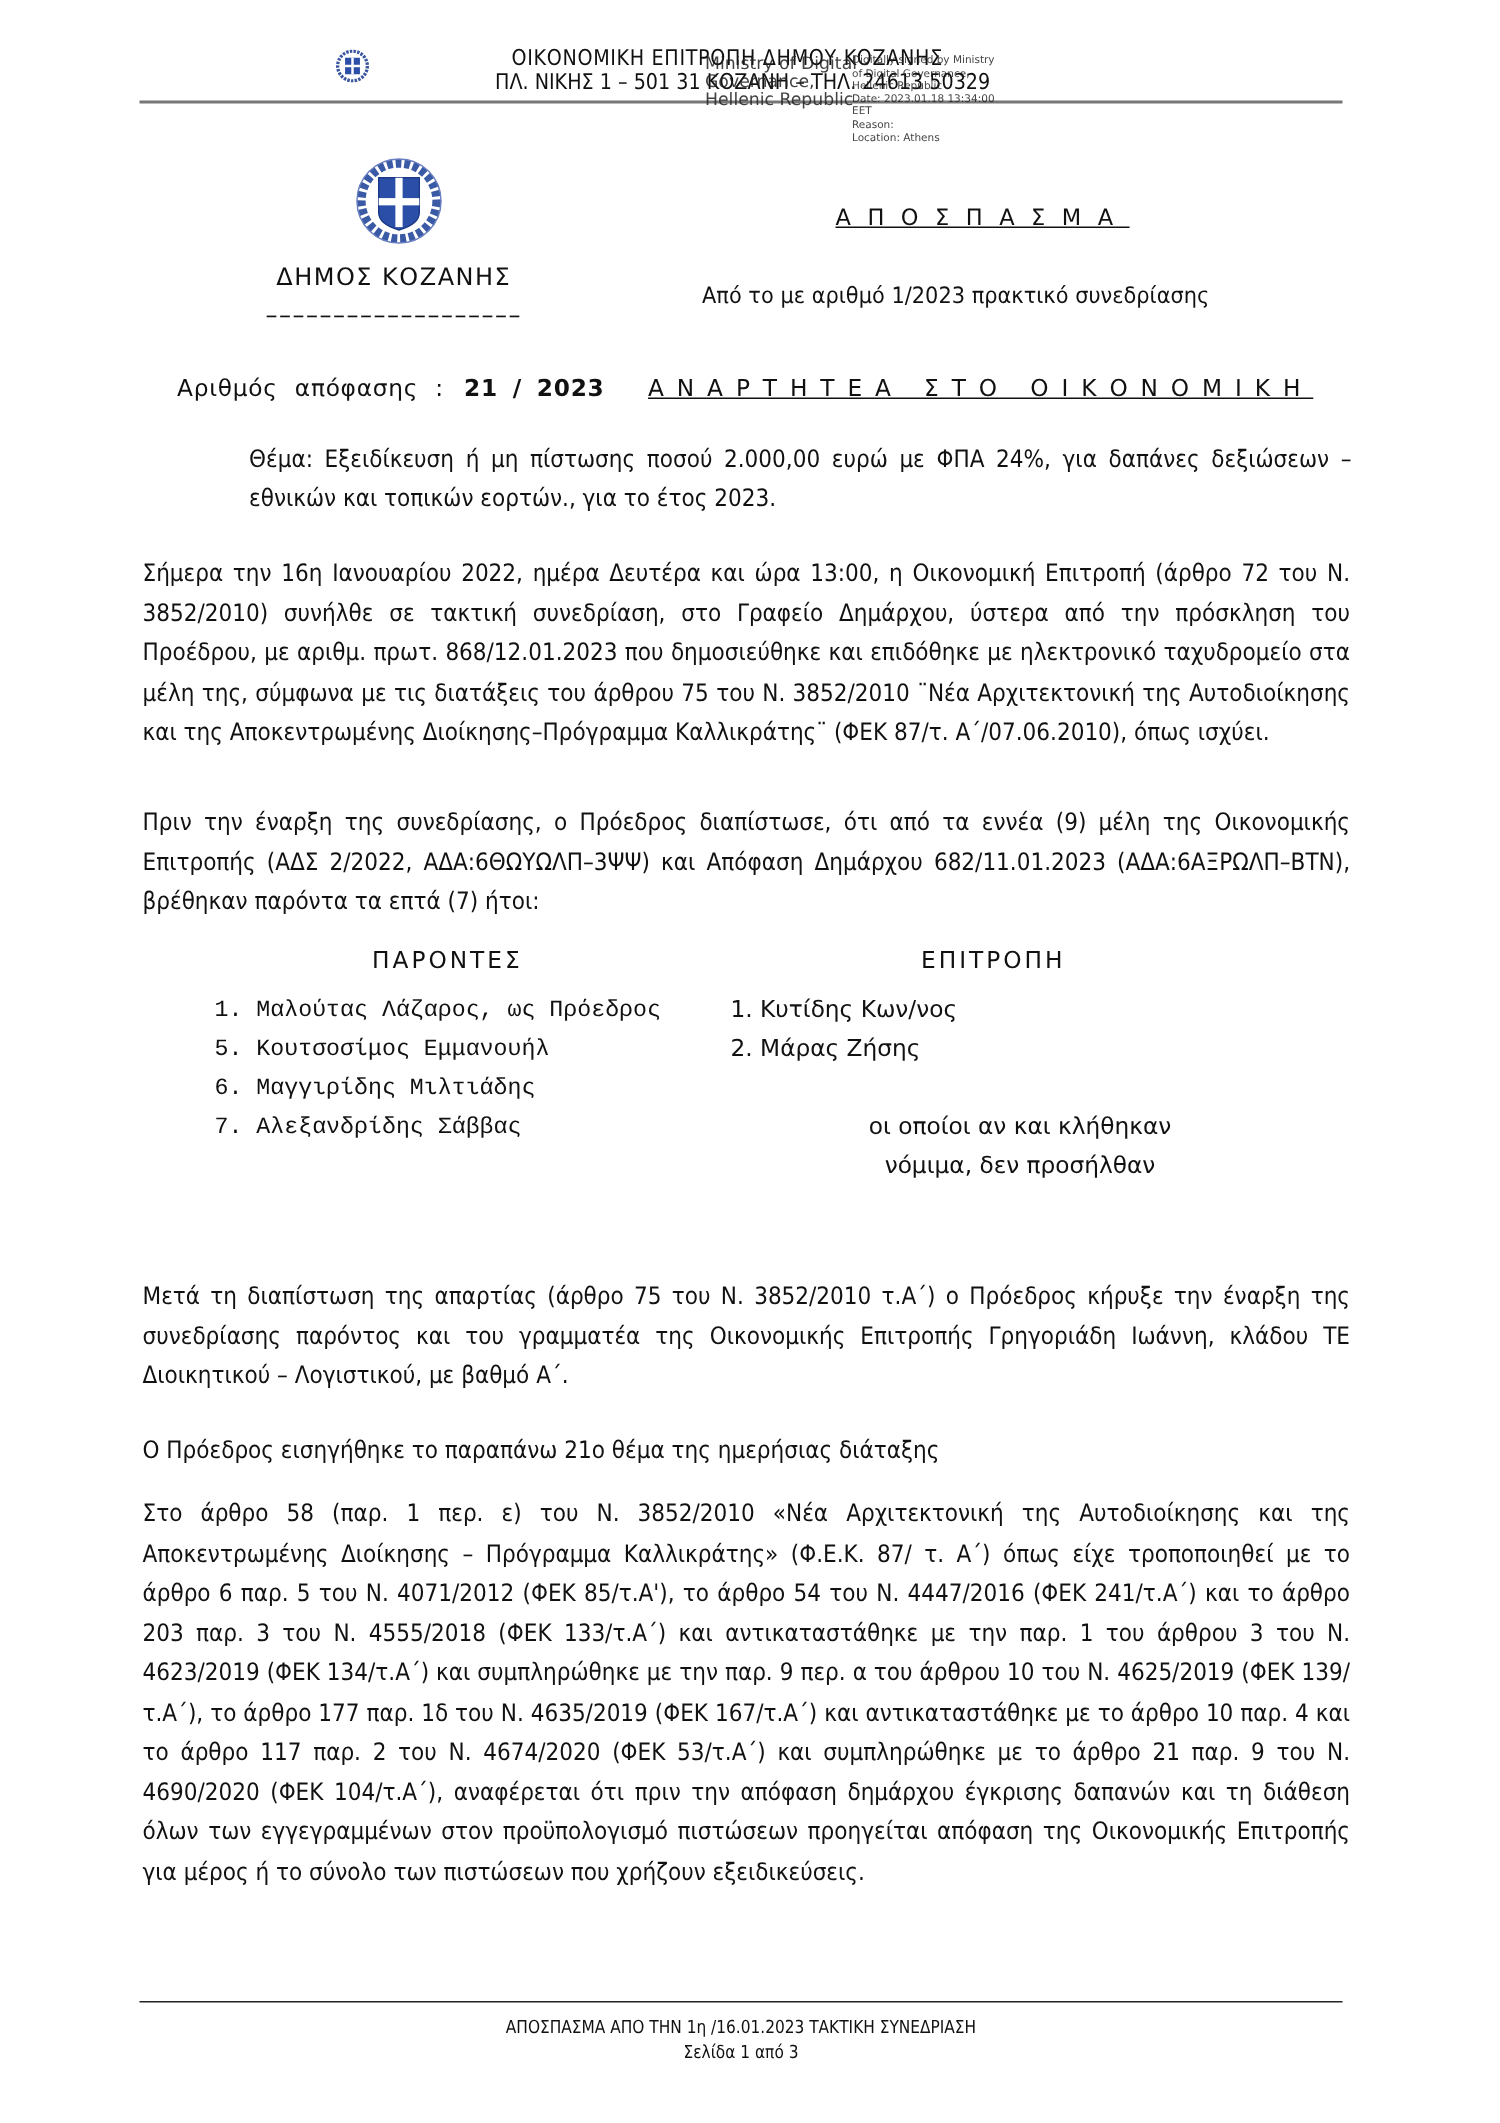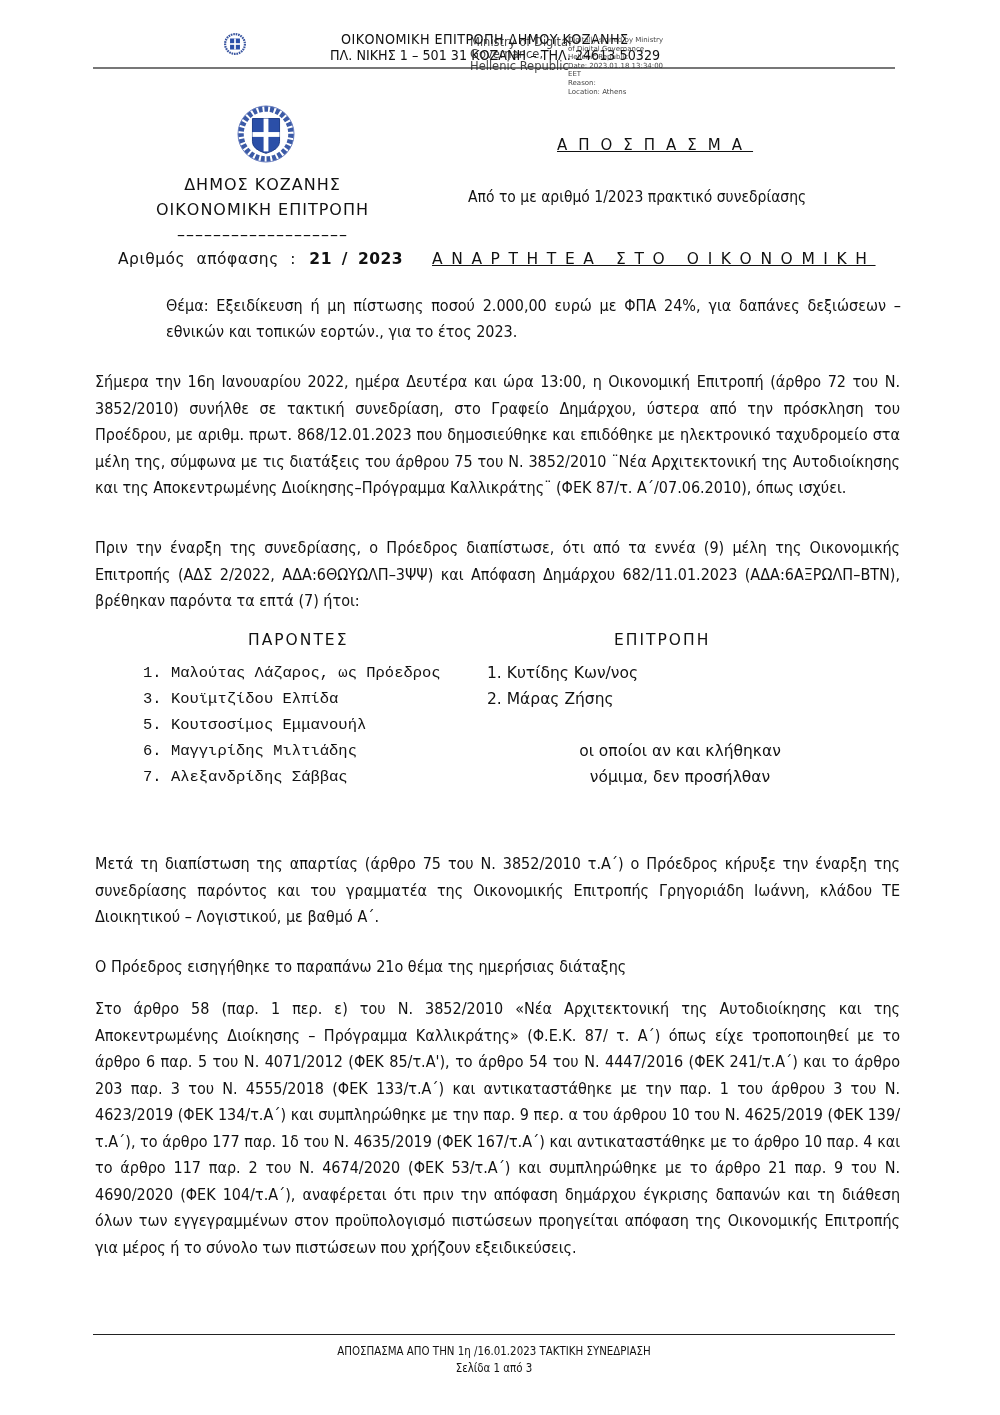--- a/index.html
+++ b/index.html
@@ -82,21 +82,20 @@
 <svg class="abs emblem-big" viewBox="0 0 60 60">
   <circle cx="30" cy="30" r="26" fill="none" stroke="#3b5aa6" stroke-width="6" stroke-dasharray="4 2"></circle>
   <circle cx="30" cy="30" r="29" fill="none" stroke="#6b80c0" stroke-width="1"></circle>
   <path d="M16 14 H44 V38 Q44 46 30 50 Q16 46 16 38 Z" fill="#2b4fa8" stroke="#1b3a88" stroke-width="1"></path>
   <rect x="27.5" y="14" width="5" height="34" fill="#ffffff"></rect>
   <rect x="16" y="28" width="28" height="5" fill="#ffffff"></rect>
 </svg>
 
 <div class="abs muni">
   <div>ΔΗΜΟΣ    ΚΟΖΑΝΗΣ</div>
-  <div>ΟΙΚΟΝΟΜΙΚΗ    ΕΠΙΤΡΟΠΗ</div>
   <div class="dash">–––––––––––––––––––</div>
 </div>
 
 <div class="abs apospasma">ΑΠΟΣΠΑΣΜΑ</div>
 <div class="abs praktiko">Από το με αριθμό 1/2023 πρακτικό συνεδρίασης</div>
 
 <div class="abs decision">
   <span class="lbl">Αριθμός απόφασης :</span>
   <span class="num">21 / 2023</span>
 </div>
@@ -105,21 +104,20 @@
 <div class="abs subject">Θέμα:  Εξειδίκευση ή μη πίστωσης ποσού 2.000,00 ευρώ με ΦΠΑ 24%, για δαπάνες δεξιώσεων – εθνικών και τοπικών εορτών., για το έτος 2023.</div>
 
 <div class="abs para p1">Σήμερα την 16η Ιανουαρίου 2022, ημέρα Δευτέρα και ώρα 13:00, η Οικονομική Επιτροπή (άρθρο 72 του Ν. 3852/2010) συνήλθε σε τακτική συνεδρίαση, στο Γραφείο Δημάρχου, ύστερα από την πρόσκληση του Προέδρου, με αριθμ. πρωτ. 868/12.01.2023 που δημοσιεύθηκε και επιδόθηκε με ηλεκτρονικό ταχυδρομείο στα μέλη της, σύμφωνα με τις διατάξεις του άρθρου 75 του Ν. 3852/2010 ¨Νέα Αρχιτεκτονική της Αυτοδιοίκησης και της Αποκεντρωμένης Διοίκησης–Πρόγραμμα Καλλικράτης¨ (ΦΕΚ 87/τ. Α΄/07.06.2010), όπως ισχύει.</div>
 <div class="abs para p2">Πριν την έναρξη της συνεδρίασης, ο Πρόεδρος διαπίστωσε, ότι από τα εννέα (9) μέλη της Οικονομικής Επιτροπής (ΑΔΣ  2/2022, ΑΔΑ:6ΘΩΥΩΛΠ–3ΨΨ) και Απόφαση Δημάρχου 682/11.01.2023 (ΑΔΑ:6ΑΞΡΩΛΠ–ΒΤΝ), βρέθηκαν παρόντα τα επτά (7) ήτοι:</div>
 
 <div class="abs present-title">ΠΑΡΟΝΤΕΣ</div>
 <div class="abs absent-title">ΕΠΙΤΡΟΠΗ</div>
 
 <div class="abs present-list">
   <div>1. Μαλούτας Λάζαρος, ως Πρόεδρος</div>
-  <div>3. Κουϊμτζίδου Ελπίδα</div>
   <div>5. Κουτσοσίμος Εμμανουήλ</div>
   <div>6. Μαγγιρίδης Μιλτιάδης</div>
   <div>7. Αλεξανδρίδης Σάββας</div>
 </div>
 
 <div class="abs absent-list">
   <div>1. Κυτίδης Κων/νος</div>
   <div>2. Μάρας Ζήσης</div>
 </div>
 

